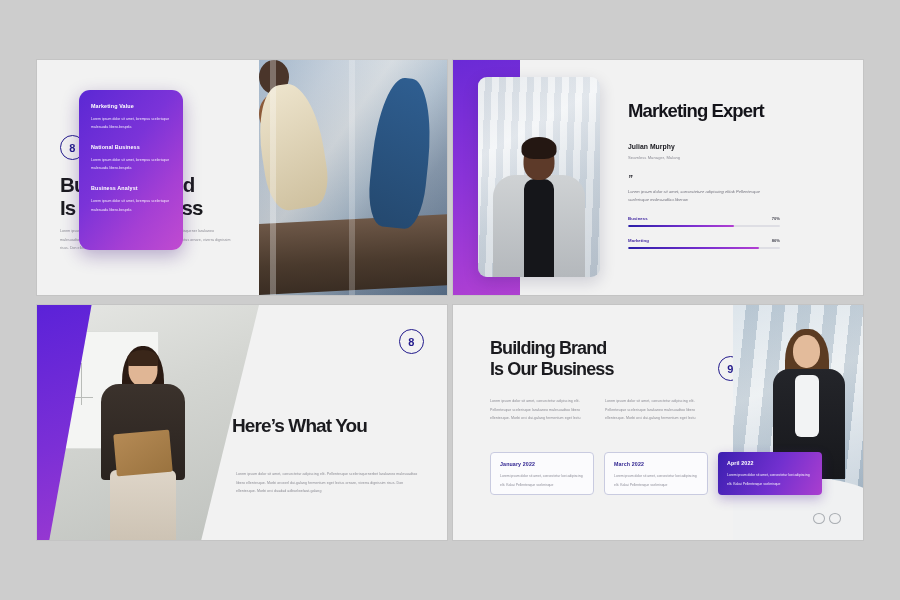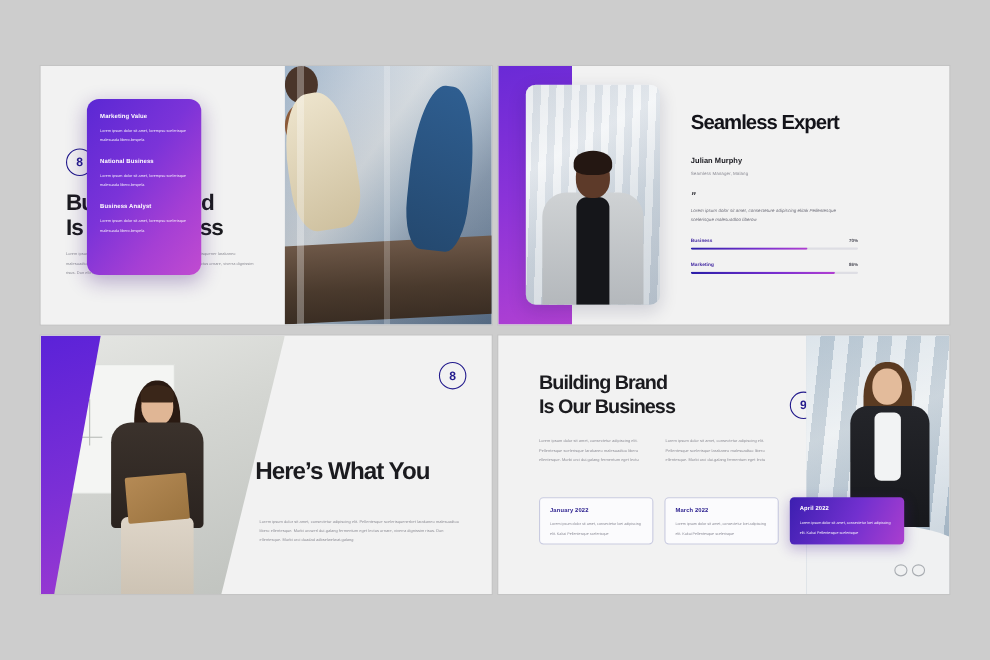--- a/index.html
+++ b/index.html
@@ -148,21 +148,21 @@
   .s3-person .hair2{position:absolute;left:50%;top:2px;transform:translateX(-50%);width:30px;height:16px;border-radius:50% 50% 10% 10%;background:#3a2619;}
   .s3-person .jacket{position:absolute;left:50%;top:36px;transform:translateX(-50%);width:84px;height:96px;border-radius:18px 18px 4px 4px;background:linear-gradient(180deg,#3b322c,#2a231f);}
   .s3-person .pants{position:absolute;left:50%;top:122px;transform:translateX(-50%);width:66px;height:70px;background:linear-gradient(180deg,#ded5c8,#cdc3b4);border-radius:6px 6px 0 0;}
   .s3-person .board2{position:absolute;left:26px;top:84px;width:56px;height:42px;background:linear-gradient(150deg,#b58a55,#9a733f);border-radius:2px;transform:rotate(-5deg);}
   .s3-wedge{
     position:absolute;left:0;top:0;width:88px;height:100%;
     background:linear-gradient(160deg,#5b22d8 0%, #7b2fd6 55%, #9d3ad0 100%);
     clip-path:polygon(0 0, 62% 0, 14% 100%, 0 100%);
   }
   .s3 .badge{right:23px;top:24px;}
-  .s3 .h1{position:absolute;right:23px;top:110px;width:192px;font-size:22px;text-align:left;}
+  .s3 .h1{position:absolute;right:23px;top:110px;width:192px;font-size:19px;text-align:left;}
   .s3 .body-txt{position:absolute;right:23px;top:165px;width:188px;}
 
   
   .s4 .h1{position:absolute;left:37px;top:33px;width:210px;font-size:18px;}
   .s4-cols{position:absolute;left:37px;top:92px;width:220px;display:flex;gap:11px;}
   .s4-cols .col{width:104px;}
   .s4 .badge{left:265px;top:51px;}
   .s4-photo{
     position:absolute;right:0;top:0;width:130px;height:100%;
     background:linear-gradient(160deg,#c4d2dd 0%, #e2e8ec 35%, #b6c5d2 70%, #93a6b6 100%);
@@ -241,21 +241,21 @@
       <div class="blinds"></div>
       <div class="person">
         <div class="torso"></div>
         <div class="inner"></div>
         <div class="head"></div>
         <div class="hair"></div>
       </div>
     </div>
 
     <div class="s2-right">
-      <div class="h1">Seamless Expert</div>
+      <div class="h1">Marketing Expert</div>
       <div class="s2-name">Julian Murphy</div>
       <div class="s2-role">Seamless Manager, Malang</div>
       <div class="s2-qmark">”</div>
       <div class="s2-quote">Lorem ipsum dolor sit amet, consecteture adipiscing elitak Pellentesque scelerisque malesuadloo liberow</div>
 
       <div class="skill">
         <div class="skill-row">
           <span class="skill-name">Business</span>
           <span class="skill-val">70%</span>
         </div>

